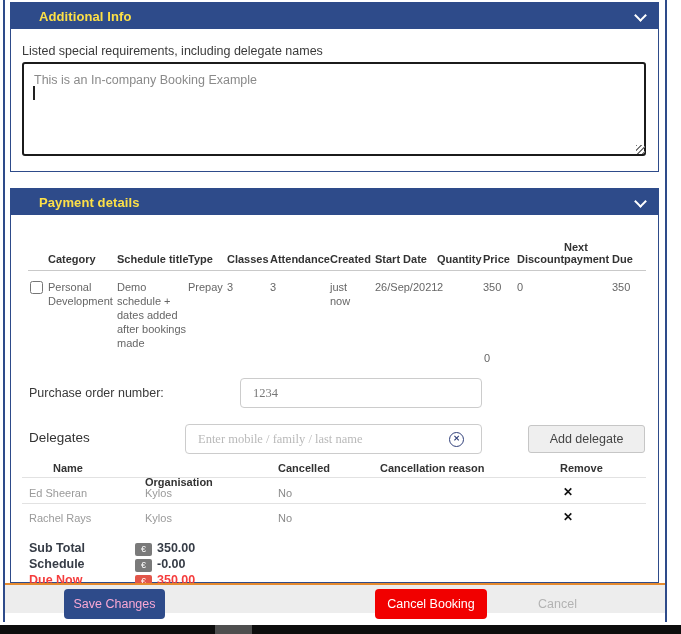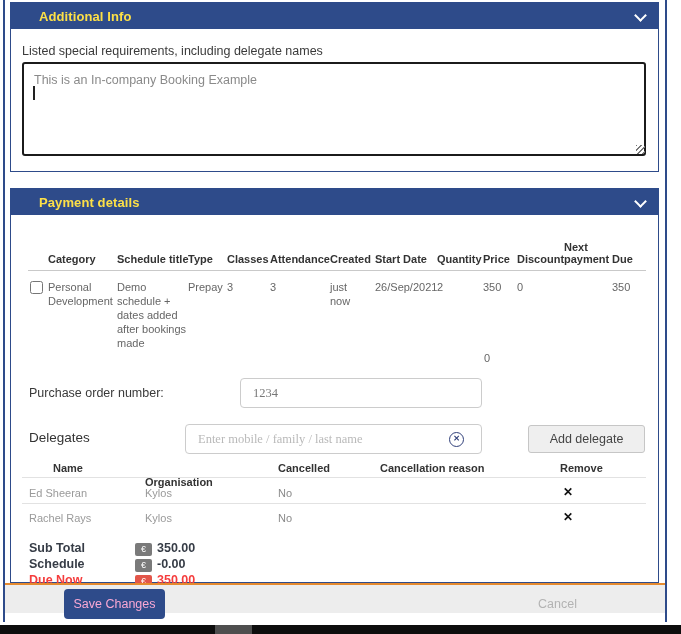--- a/index.html
+++ b/index.html
@@ -176,19 +176,20 @@
   <div class="tot-label" style="top:557px;">Schedule</div>
   <div class="badge" style="top:559px;">€</div>
   <div class="tot-value" style="top:557px;">-0.00</div>
 
   <div class="tot-label due-red" style="top:573px;">Due Now</div>
   <div class="badge red" style="top:575px;">€</div>
   <div class="tot-value due-red" style="top:573px;">350.00</div>
 
   <div class="footer-bar"></div>
   <button class="btn btn-save">Save Changes</button>
+  <button class="btn btn-cancel-booking">Cancel Booking</button>
   <button class="btn btn-cancel-disabled">Cancel</button>
 
   <div class="bottom-bar">
     <div class="bottom-thumb"></div>
   </div>
 
 </div>
 
 </body></html>

